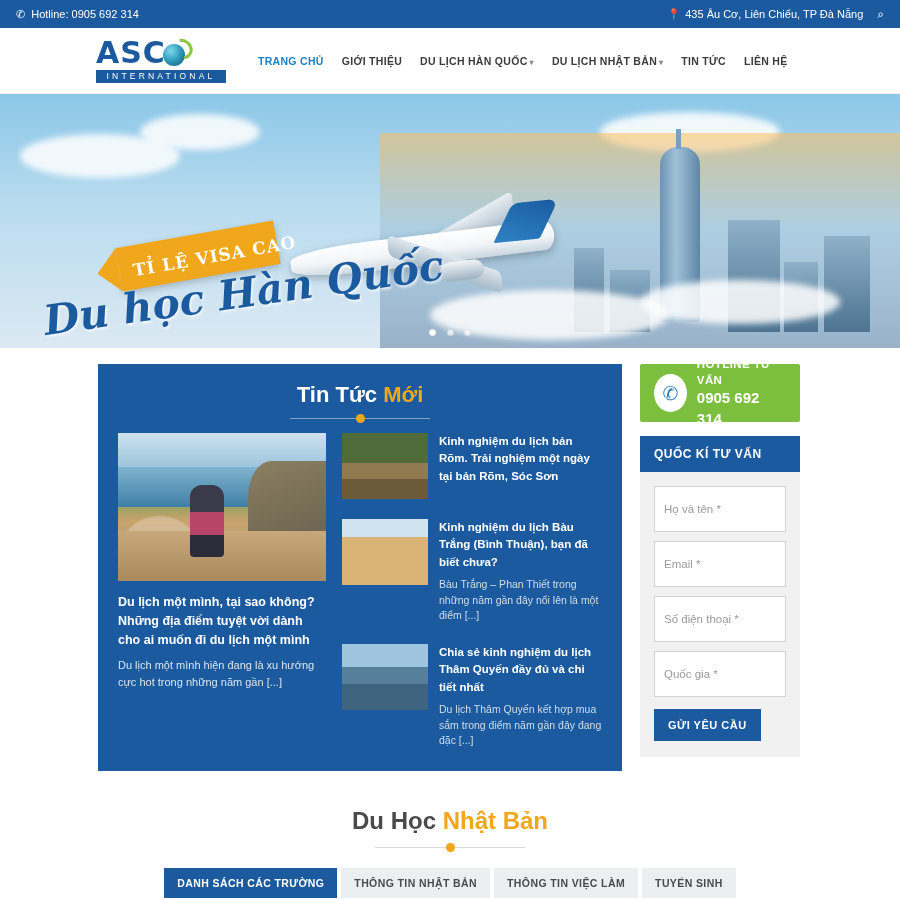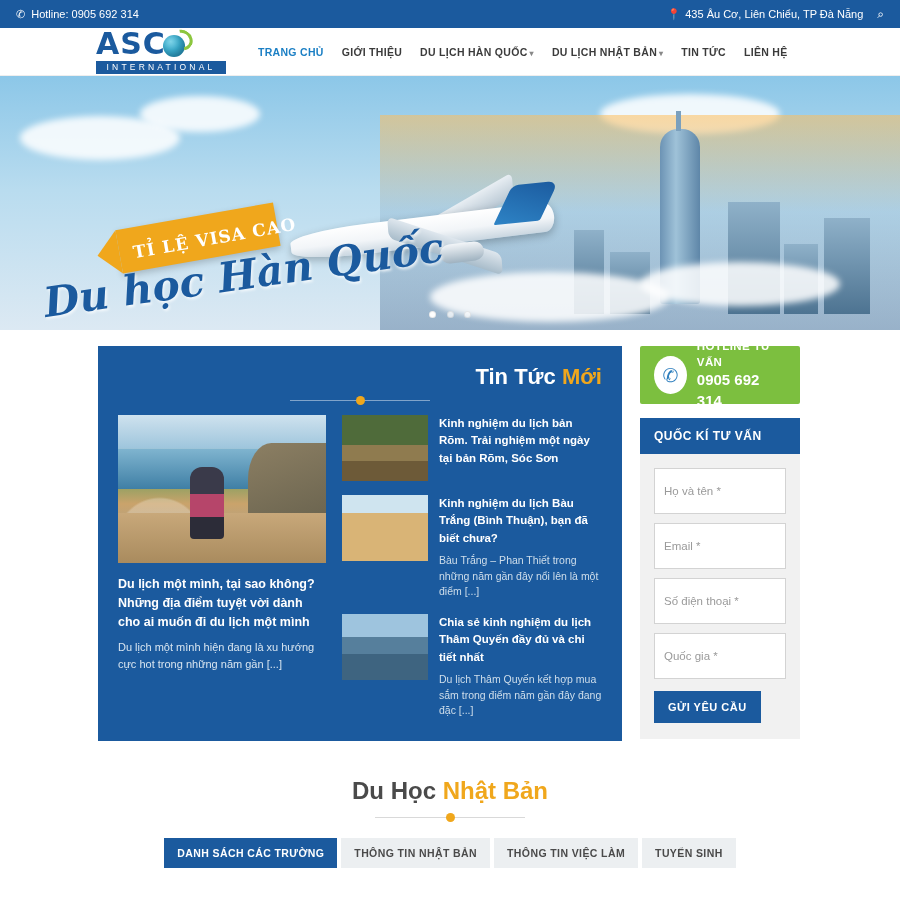--- a/index.html
+++ b/index.html
@@ -23,21 +23,21 @@
     padding: 0 16px;
     font-size: 11px;
   }
   .topbar .left, .topbar .right { display: flex; align-items: center; gap: 6px; }
   .topbar .right { gap: 14px; }
   .topbar .addr { display: flex; align-items: center; gap: 4px; }
   .ico { display: inline-block; line-height: 1; }
 
   
   .header {
-    height: 48px;
+    height: 66px;
     background: #ffffff;
     display: flex;
     align-items: center;
     padding: 0 16px 0 96px;
     border-bottom: 1px solid #eee;
   }
   .logo { display: flex; flex-direction: column; align-items: flex-start; line-height: 1; }
   .logo-main {
     font-family: "DejaVu Sans", sans-serif;
     font-weight: bold;
@@ -211,21 +211,21 @@
   
   .wrap { width: 900px; padding: 16px 0 0; }
   .row { display: flex; gap: 18px; padding: 0 100px 0 98px; align-items: flex-start; }
 
   
   .news {
     flex: 0 0 524px;
     background: #1b5a9e;
     padding: 18px 20px 22px;
   }
-  .news-head { text-align: right; color: #fff; font-size: 22px; font-weight: bold; }
+  .news-head { text-align: center; color: #fff; font-size: 22px; font-weight: bold; }
   .news-head .hl { color: #f0a71c; }
   .divider { width: 140px; height: 1px; background: rgba(255,255,255,.45); margin: 10px auto 4px; position: relative; }
   .divider::after {
     content: ""; position: absolute; left: 50%; top: -4px; margin-left: -4px;
     width: 9px; height: 9px; border-radius: 50%; background: #f0a71c;
   }
   .news-body { display: flex; gap: 16px; margin-top: 14px; }
   .feature { flex: 0 0 208px; }
   .feature-img {
     width: 208px; height: 148px;
@@ -234,21 +234,21 @@
       linear-gradient(180deg, #cfe2ee 0%, #9fc6dd 22%, #6f9f5d 40%, #caa36b 60%, #8fa0a7 100%);
       position: relative; overflow: hidden;
   }
   .feature-img .sea { position:absolute; left:0; right:0; top:34px; height:40px; background:linear-gradient(180deg,#7fb4cf,#3f7fa5); }
   .feature-img .cliff { position:absolute; right:0; top:28px; width:78px; height:120px; background:linear-gradient(160deg,#8c7f63,#5d5947); border-radius: 30% 0 0 0; }
   .feature-img .person { position:absolute; left:72px; top:52px; width:34px; height:72px; background:linear-gradient(180deg,#3a3a4a 0 38%, #b6456a 38% 70%, #2c2c38 70%); border-radius: 12px 12px 4px 4px; }
   .feature-img .sand { position:absolute; left:0; right:0; bottom:0; height:50px; background:linear-gradient(180deg,#c8a87a,#a98b5e); }
   .feature-title { color: #ffffff; font-weight: bold; font-size: 12.5px; line-height: 1.5; margin-top: 12px; }
   .feature-excerpt { color: #d8e5f0; font-size: 11px; line-height: 1.55; margin-top: 8px; }
 
-  .items { flex: 1 1 auto; display: flex; flex-direction: column; gap: 14px; }
+  .items { flex: 1 1 auto; display: flex; flex-direction: column; gap: 20px; }
   .item { display: flex; gap: 11px; }
   .item-thumb { flex: 0 0 86px; height: 66px; }
   .thumb-a { background: linear-gradient(180deg,#4f6b3a 0 45%, #8f7b4f 45% 70%, #6d5a38 70%); }
   .thumb-b { background: linear-gradient(180deg,#cfe4ef 0 28%, #d9b476 28% 100%); }
   .thumb-c { background: linear-gradient(180deg,#9ec4de 0 35%, #567f9c 35% 60%, #3e6480 60%); }
   .item-title { color: #ffffff; font-weight: bold; font-size: 11.5px; line-height: 1.5; }
   .item-excerpt { color: #cfdeeb; font-size: 10.5px; line-height: 1.5; margin-top: 6px; }
 
   
   .side { flex: 1 1 auto; }

